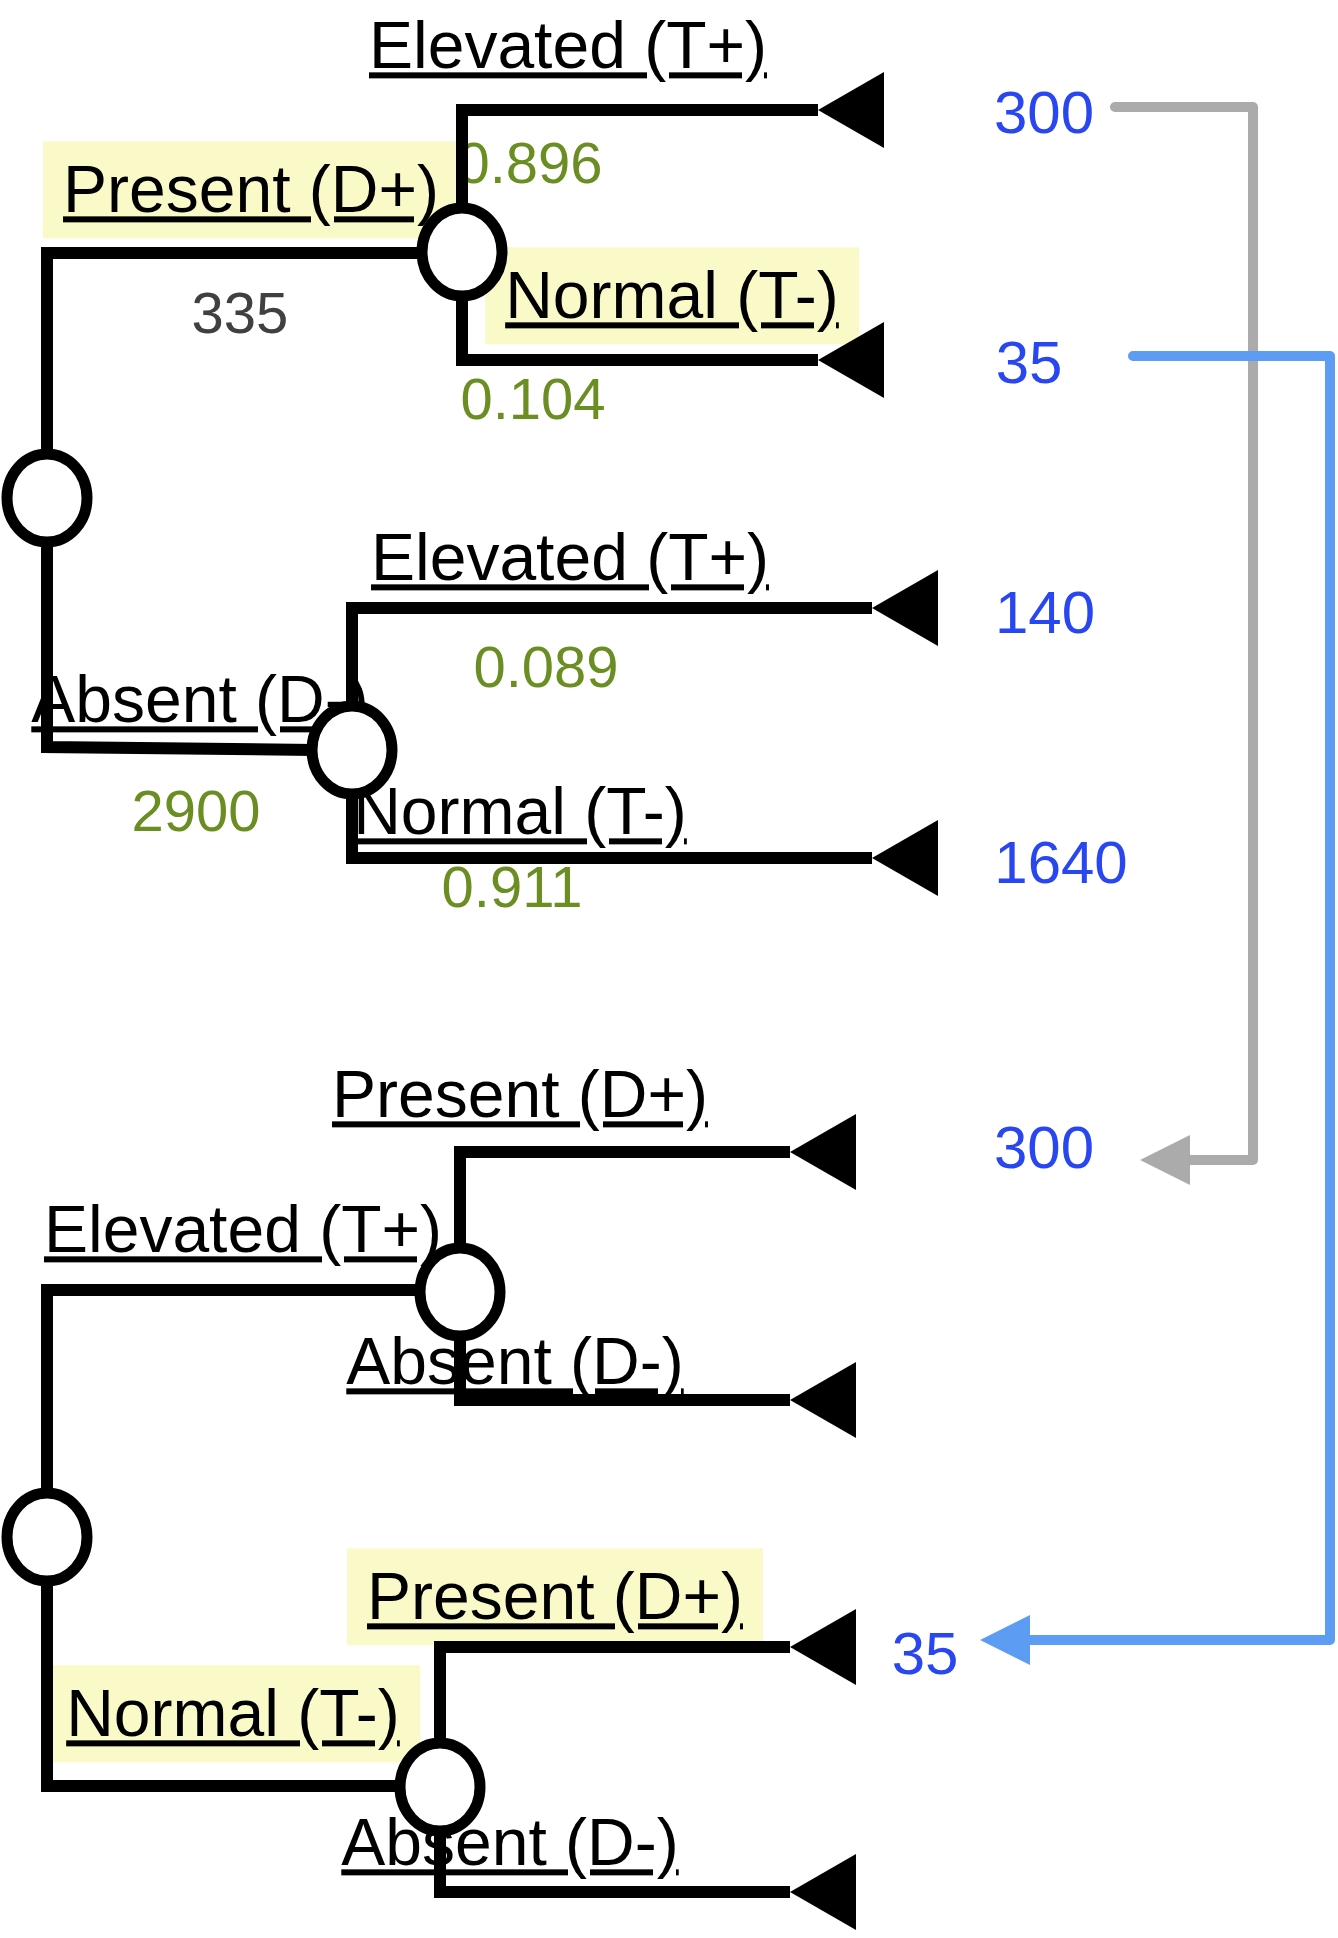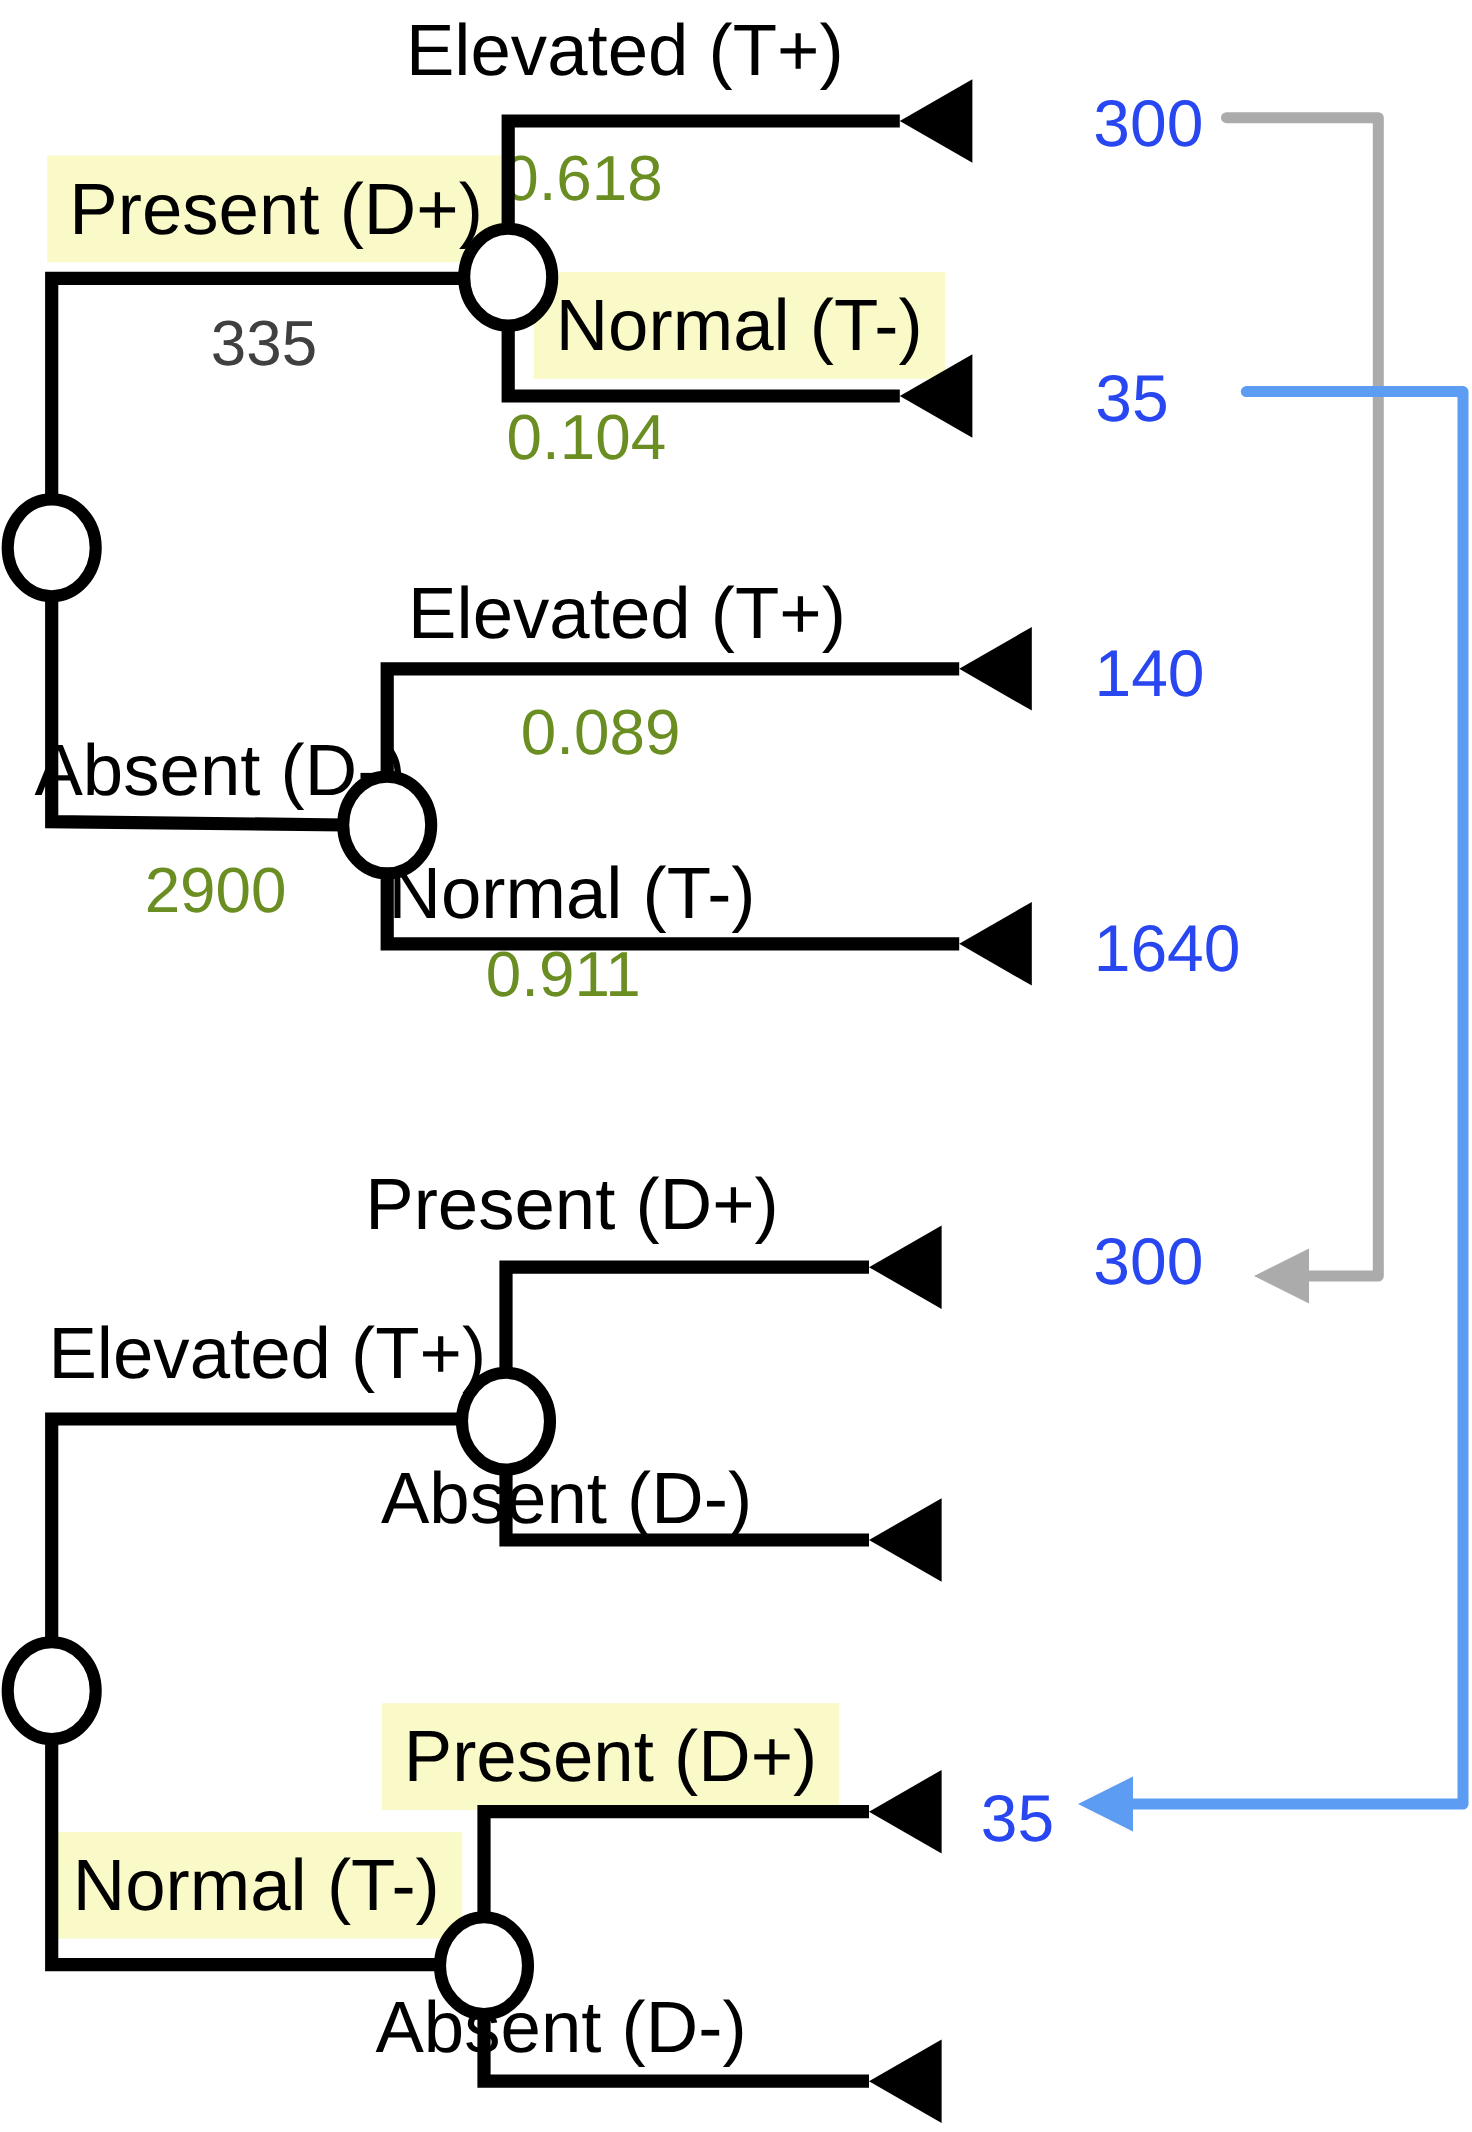--- a/index.html
+++ b/index.html
@@ -13,20 +13,21 @@
   }
   .labels-layer{position:absolute;inset:0;z-index:1;}
   .lines-layer{position:absolute;inset:0;z-index:2;pointer-events:none;}
   .lbl{
     position:absolute;
     transform:translate(-50%,-50%);
     font-size:66px;
     line-height:1.05;
     color:#000000;
     white-space:nowrap;
+    text-decoration:underline;
   }
   .lbl.hl{padding:14px 20px;}
   .num{
     position:absolute;
     transform:translate(-50%,-50%);
     white-space:nowrap;
     font-size:58px;
   }
   .num.gval{font-size:58px;}
   .num.bval{font-size:60px;}
@@ -42,21 +43,21 @@
       <div class="lbl" style="left: 200px; top: 700px;">Absent (D-)</div>
       <div class="lbl" style="left: 570px; top: 558px;">Elevated (T+)</div>
       <div class="lbl" style="left: 520px; top: 812px;">Normal (T-)</div>
       <div class="lbl" style="left: 243px; top: 1230px;">Elevated (T+)</div>
       <div class="lbl" style="left: 520px; top: 1095px;">Present (D+)</div>
       <div class="lbl" style="left: 515px; top: 1362px;">Absent (D-)</div>
       <div class="lbl hl" style="left: 233px; top: 1714px; background: rgb(250, 249, 200);">Normal (T-)</div>
       <div class="lbl hl" style="left: 555px; top: 1597px; background: rgb(250, 249, 200);">Present (D+)</div>
       <div class="lbl" style="left: 510px; top: 1843px;">Absent (D-)</div>
       <div class="num gval" style="left: 240px; top: 312px; color: #404040;">335</div>
-      <div class="num gval" style="left: 530px; top: 162px; color: rgb(107, 142, 35);">0.618</div>
+      <div class="num gval" style="left: 530px; top: 162px; color: rgb(107, 142, 35);">0.896</div>
       <div class="num gval" style="left: 533px; top: 398px; color: rgb(107, 142, 35);">0.104</div>
       <div class="num gval" style="left: 196px; top: 810px; color: rgb(107, 142, 35);">2900</div>
       <div class="num gval" style="left: 520px; top: 666px; color: rgb(107, 142, 35); margin-left: 26px;">0.089</div>
       <div class="num gval" style="left: 512px; top: 886px; color: rgb(107, 142, 35);">0.911</div>
       <div class="num bval" style="left: 1044px; top: 112px; color: rgb(40, 71, 240);">300</div>
       <div class="num bval" style="left: 1029px; top: 362px; color: rgb(40, 71, 240);">35</div>
       <div class="num bval" style="left: 1045px; top: 612px; color: rgb(40, 71, 240);">140</div>
       <div class="num bval" style="left: 1061px; top: 862px; color: rgb(40, 71, 240);">1640</div>
       <div class="num bval" style="left: 1044px; top: 1147px; color: rgb(40, 71, 240);">300</div>
       <div class="num bval" style="left: 925px; top: 1653px; color: rgb(40, 71, 240);">35</div>

